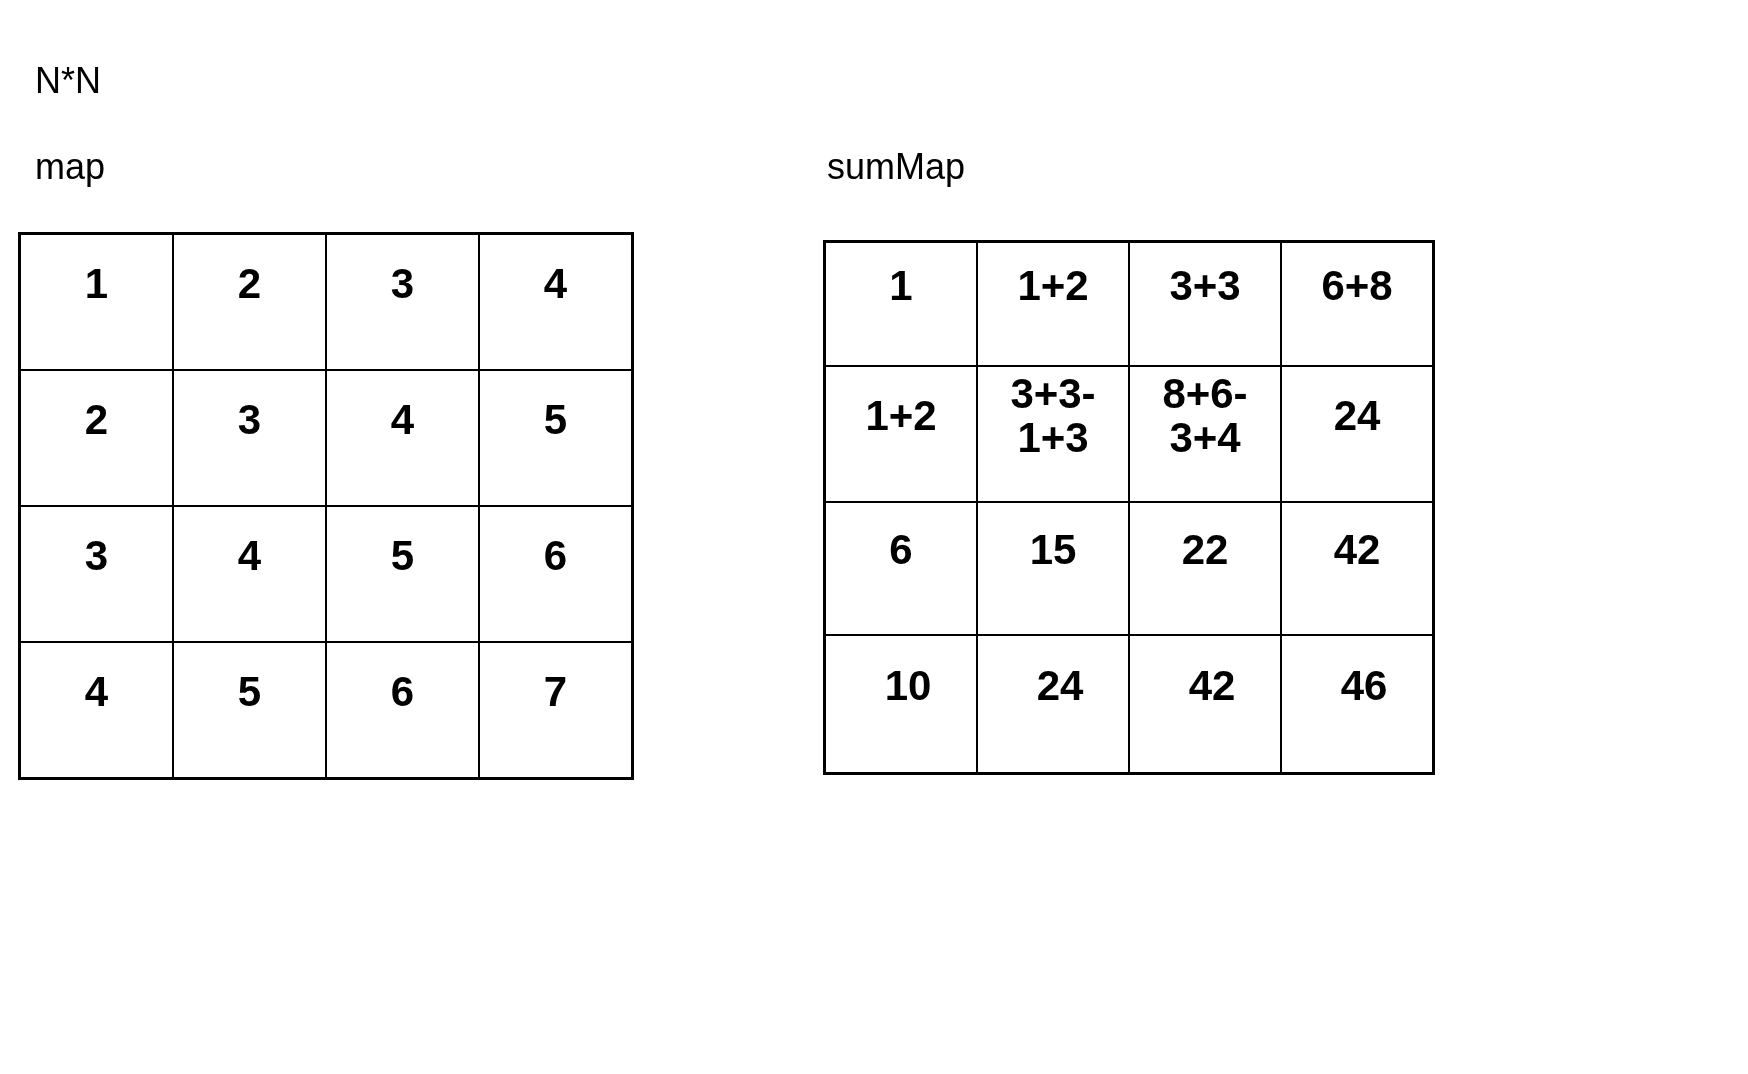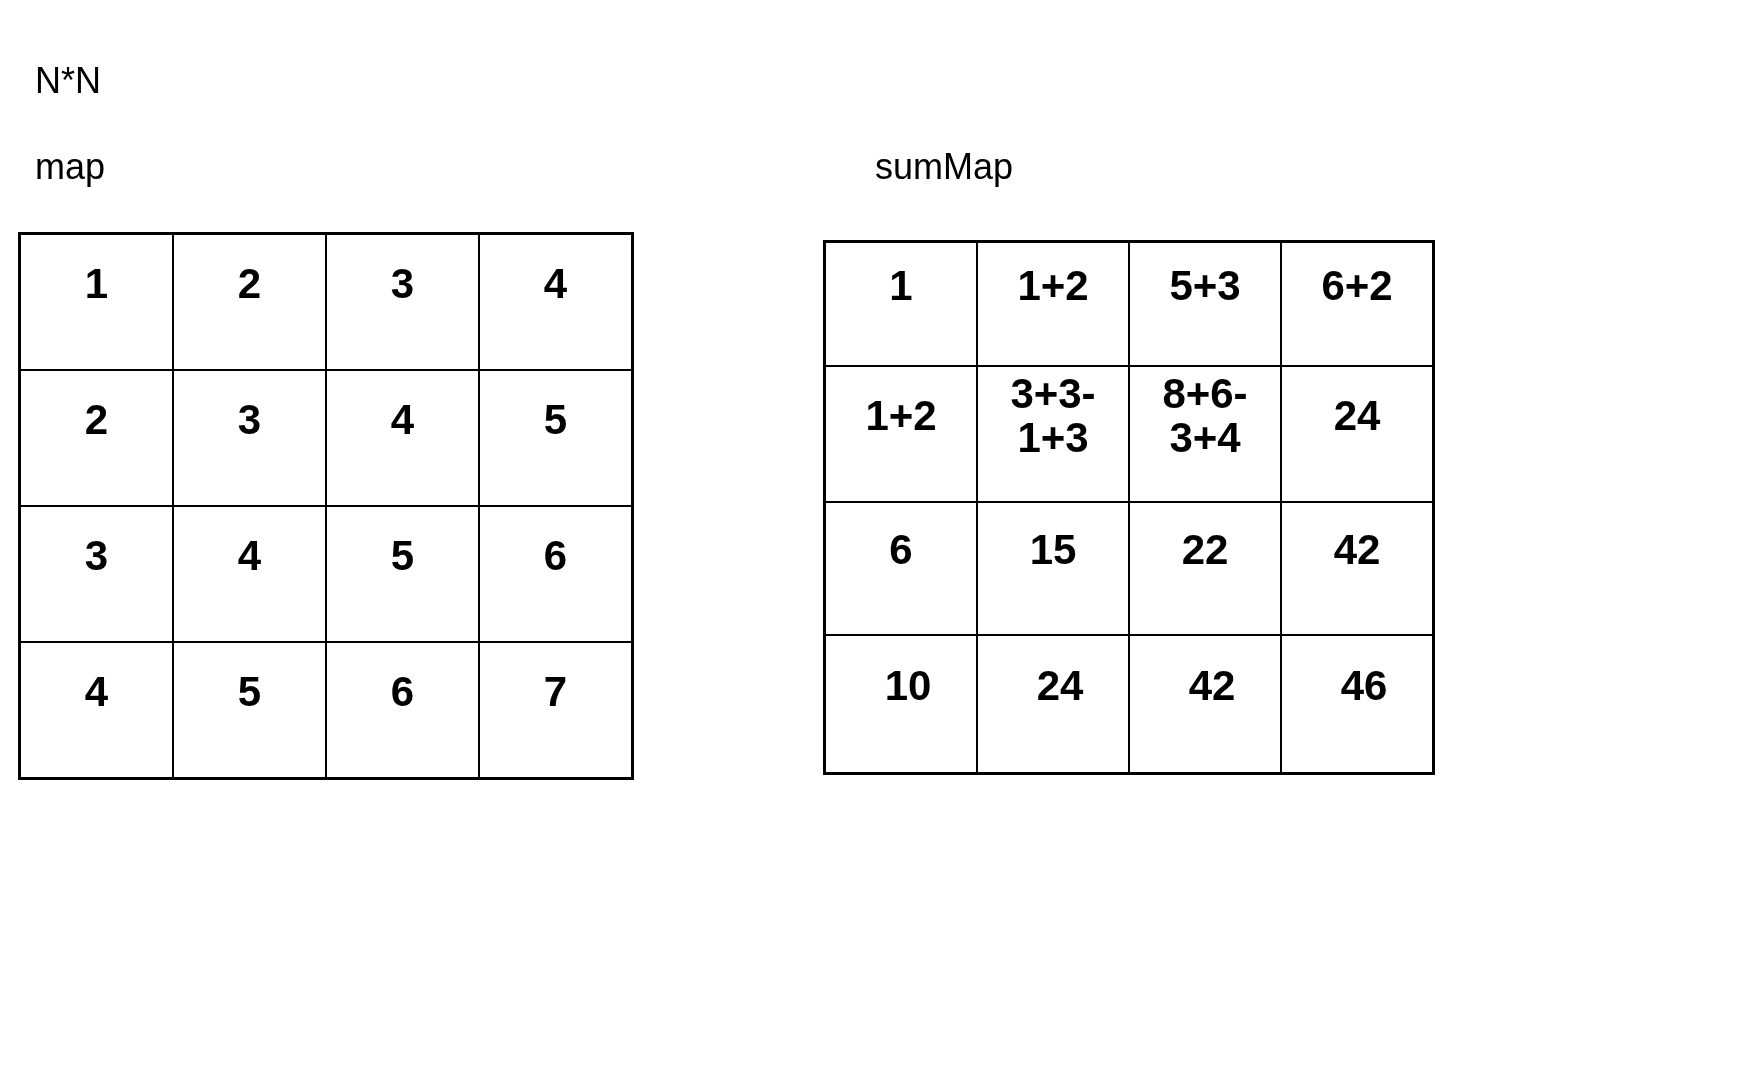--- a/index.html
+++ b/index.html
@@ -18,21 +18,21 @@
   }
   .label {
     position: absolute;
     font-size: 36px;
     font-weight: 400;
     color: #000000;
     white-space: nowrap;
   }
   .nn-label      { left: 35px;  top: 42px; margin-top: 18px;  }
   .map-label     { left: 35px;  top: 146px; }
-  .summap-label  { left: 875px; top: 146px; text-align: center; }
+  .summap-label  { left: 827px; top: 146px; text-align: center; }
 
   table.grid {
     position: absolute;
     border-collapse: collapse;
     table-layout: fixed;
     background: #ffffff;
     border: 3px solid #000000;
   }
   table.grid td {
     border: 2px solid #000000;
@@ -111,22 +111,22 @@
       </tbody>
   </table>
 
   <div class="label summap-label">sumMap</div>
 
   <table class="grid summap-grid">
     <tbody>
         <tr>
           <td>1</td>
           <td>1+2</td>
-          <td>5+3</td>
-          <td>6+2</td>
+          <td>3+3</td>
+          <td>6+8</td>
         </tr>
         <tr>
           <td>1+2</td>
           <td>3+3-
 1+3</td>
           <td>8+6-
 3+4</td>
           <td>24</td>
         </tr>
         <tr>

